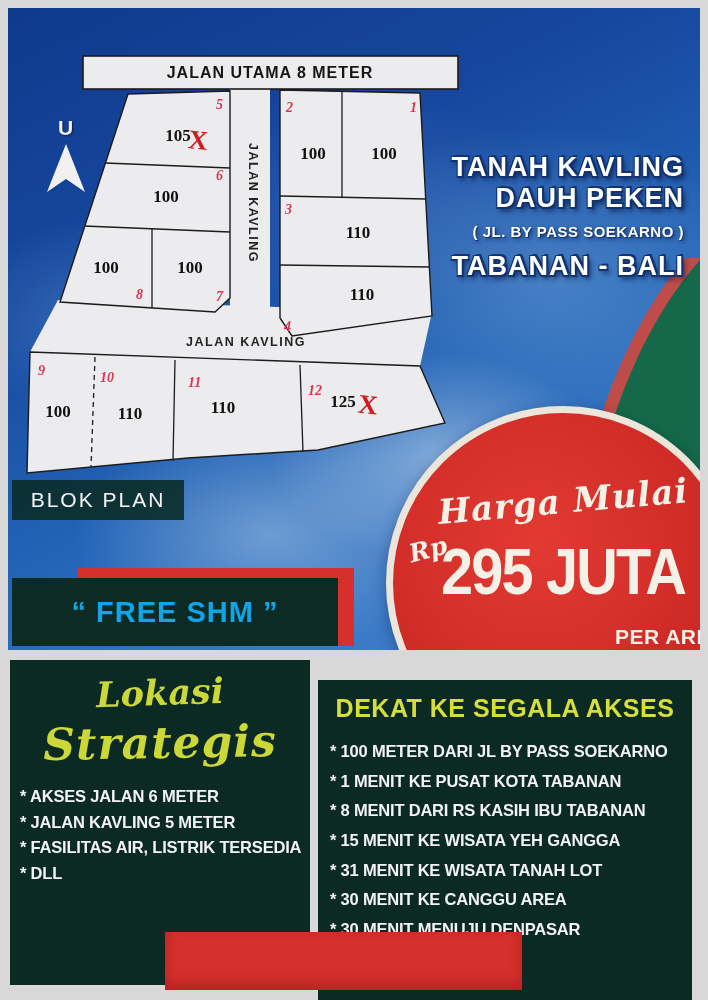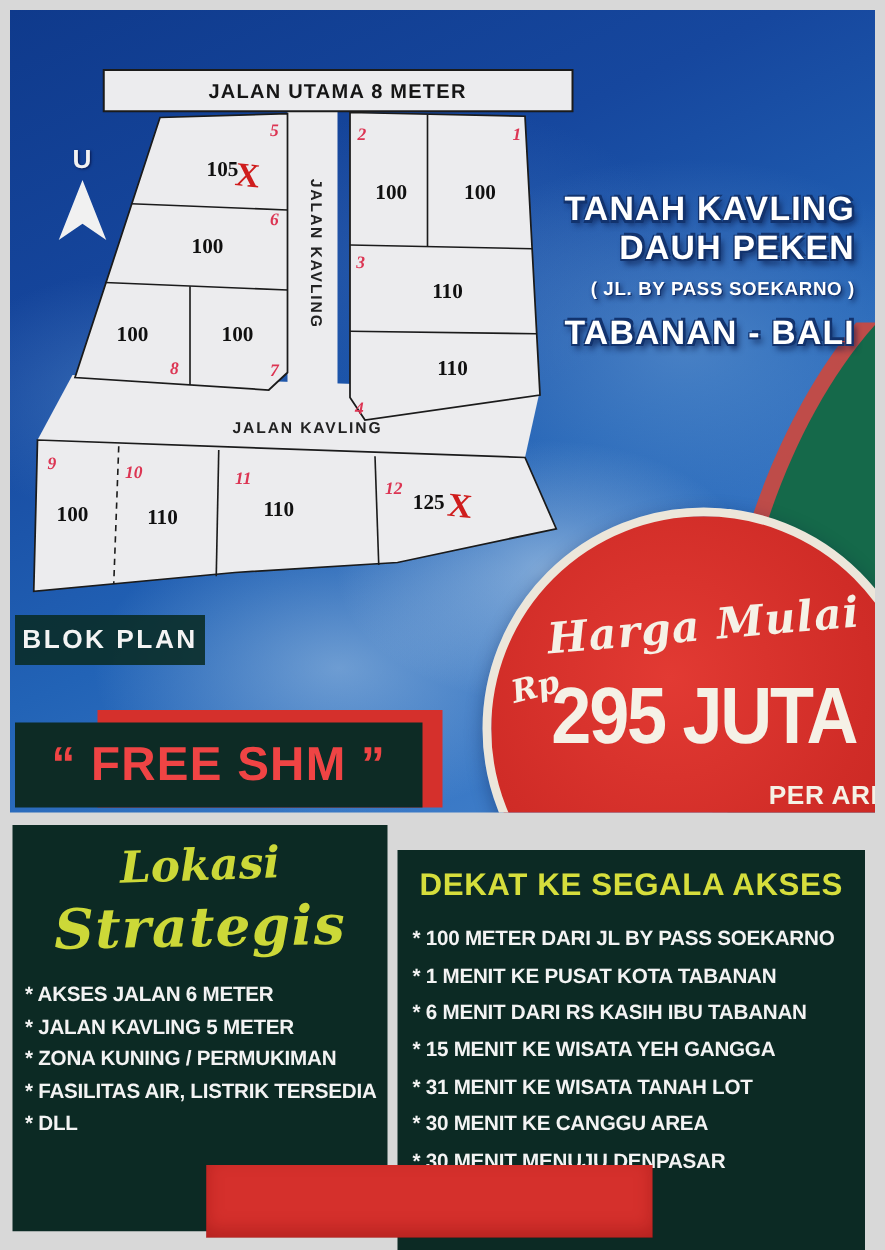--- a/index.html
+++ b/index.html
@@ -33,23 +33,23 @@
   .map .divide{stroke:#1b1b1b;stroke-width:1.3;fill:none;}
   .map .divide.dashed{stroke-dasharray:5 4;}
   .map text{font-family:"Liberation Sans",sans-serif;}
   .map .roadlbl{font-size:16px;font-weight:700;fill:#161616;letter-spacing:1px;}
   .map .roadlbl2{font-size:12.5px;font-weight:700;fill:#222;letter-spacing:1.5px;}
   .map .area{font-family:"Liberation Serif",serif;font-size:17px;font-weight:700;fill:#101010;}
   .map .pid{font-family:"Liberation Serif",serif;font-size:14px;font-weight:700;font-style:italic;fill:#dc3553;}
   .map .xmark{font-family:"Liberation Serif",serif;font-size:27px;font-weight:700;fill:#cf1d1d;}
   
   .blokplan{
-    position:absolute;left:4px;top:472px;width:152px;height:40px;
+    position:absolute;left:4px;top:472px;width:172px;height:40px;
     background:rgba(9,43,36,.88);display:flex;align-items:center;justify-content:center;
-    color:#f4f4f4;font-size:21px;font-weight:700;letter-spacing:2px;margin-top:12px;
+    color:#f4f4f4;font-size:21px;font-weight:400;letter-spacing:2px;
   }
   
   .headline{position:absolute;left:404px;top:128px;width:272px;text-align:right;color:#fff;margin-top:16px;}
   .headline .h-big{
     font-size:27px;font-weight:700;letter-spacing:1px;line-height:1.15;
     text-shadow:2px 2px 0 #12336e,-1px -1px 0 #12336e,2px -2px 0 #12336e,-1px 2px 0 #12336e,3px 4px 5px rgba(8,25,70,.85);
   }
   .headline .h-small{
     margin-top:9px;font-size:15px;font-weight:700;letter-spacing:.5px;
     text-shadow:1px 1px 0 #12336e,2px 2px 4px rgba(8,25,70,.85);
@@ -79,21 +79,21 @@
   }
   .price-unit{
     position:absolute;right:22px;top:212px;
     font-size:21px;font-weight:700;letter-spacing:.5px;
   }
   
   .freeshm-strip{position:absolute;left:70px;top:560px;width:276px;height:78px;background:#d5302c;}
   .freeshm-box{
     position:absolute;left:4px;top:570px;width:326px;height:68px;background:#0d2b25;
     display:flex;align-items:center;justify-content:center;
-    color:#ef4444;font-size:38px;font-weight:700;letter-spacing:1px;
+    color:#0ea5e9;font-size:29px;font-weight:700;letter-spacing:1px;
   }
   
   .panel{position:absolute;background:#0c2a24;color:#f3f3f3;}
   .panel-left{left:10px;top:660px;width:300px;height:325px;}
   .panel-right{left:318px;top:680px;width:374px;height:327px;}
   .script-head{
     text-align:center;color:#ccd838;font-family:"DejaVu Serif",serif;
     font-style:italic;font-weight:700;
   }
   .script-head.l1{font-size:35px;margin-top:12px;transform:rotate(-2deg);}
@@ -213,32 +213,31 @@
     </div>
 
   </div>
 
   <div class="panel panel-left">
     <div class="script-head l1">Lokasi</div>
     <div class="script-head l2">Strategis</div>
     <div class="plist">
       <div>* AKSES JALAN 6 METER</div>
       <div>* JALAN KAVLING 5 METER</div>
-      <div>* ZONA KUNING / PERMUKIMAN</div>
       <div>* FASILITAS AIR, LISTRIK TERSEDIA</div>
       <div>* DLL</div>
     </div>
   </div>
 
   <div class="panel panel-right">
     <div class="phead">DEKAT KE SEGALA AKSES</div>
     <div class="plist">
       <div>* 100 METER DARI JL BY PASS SOEKARNO</div>
       <div>* 1 MENIT KE PUSAT KOTA TABANAN</div>
-      <div>* 6 MENIT DARI RS KASIH IBU TABANAN</div>
+      <div>* 8 MENIT DARI RS KASIH IBU TABANAN</div>
       <div>* 15 MENIT KE WISATA YEH GANGGA</div>
       <div>* 31 MENIT KE WISATA TANAH LOT</div>
       <div>* 30 MENIT KE CANGGU AREA</div>
       <div>* 30 MENIT MENUJU DENPASAR</div>
     </div>
   </div>
 
   <div class="red-bar"></div>
 
 </div>

